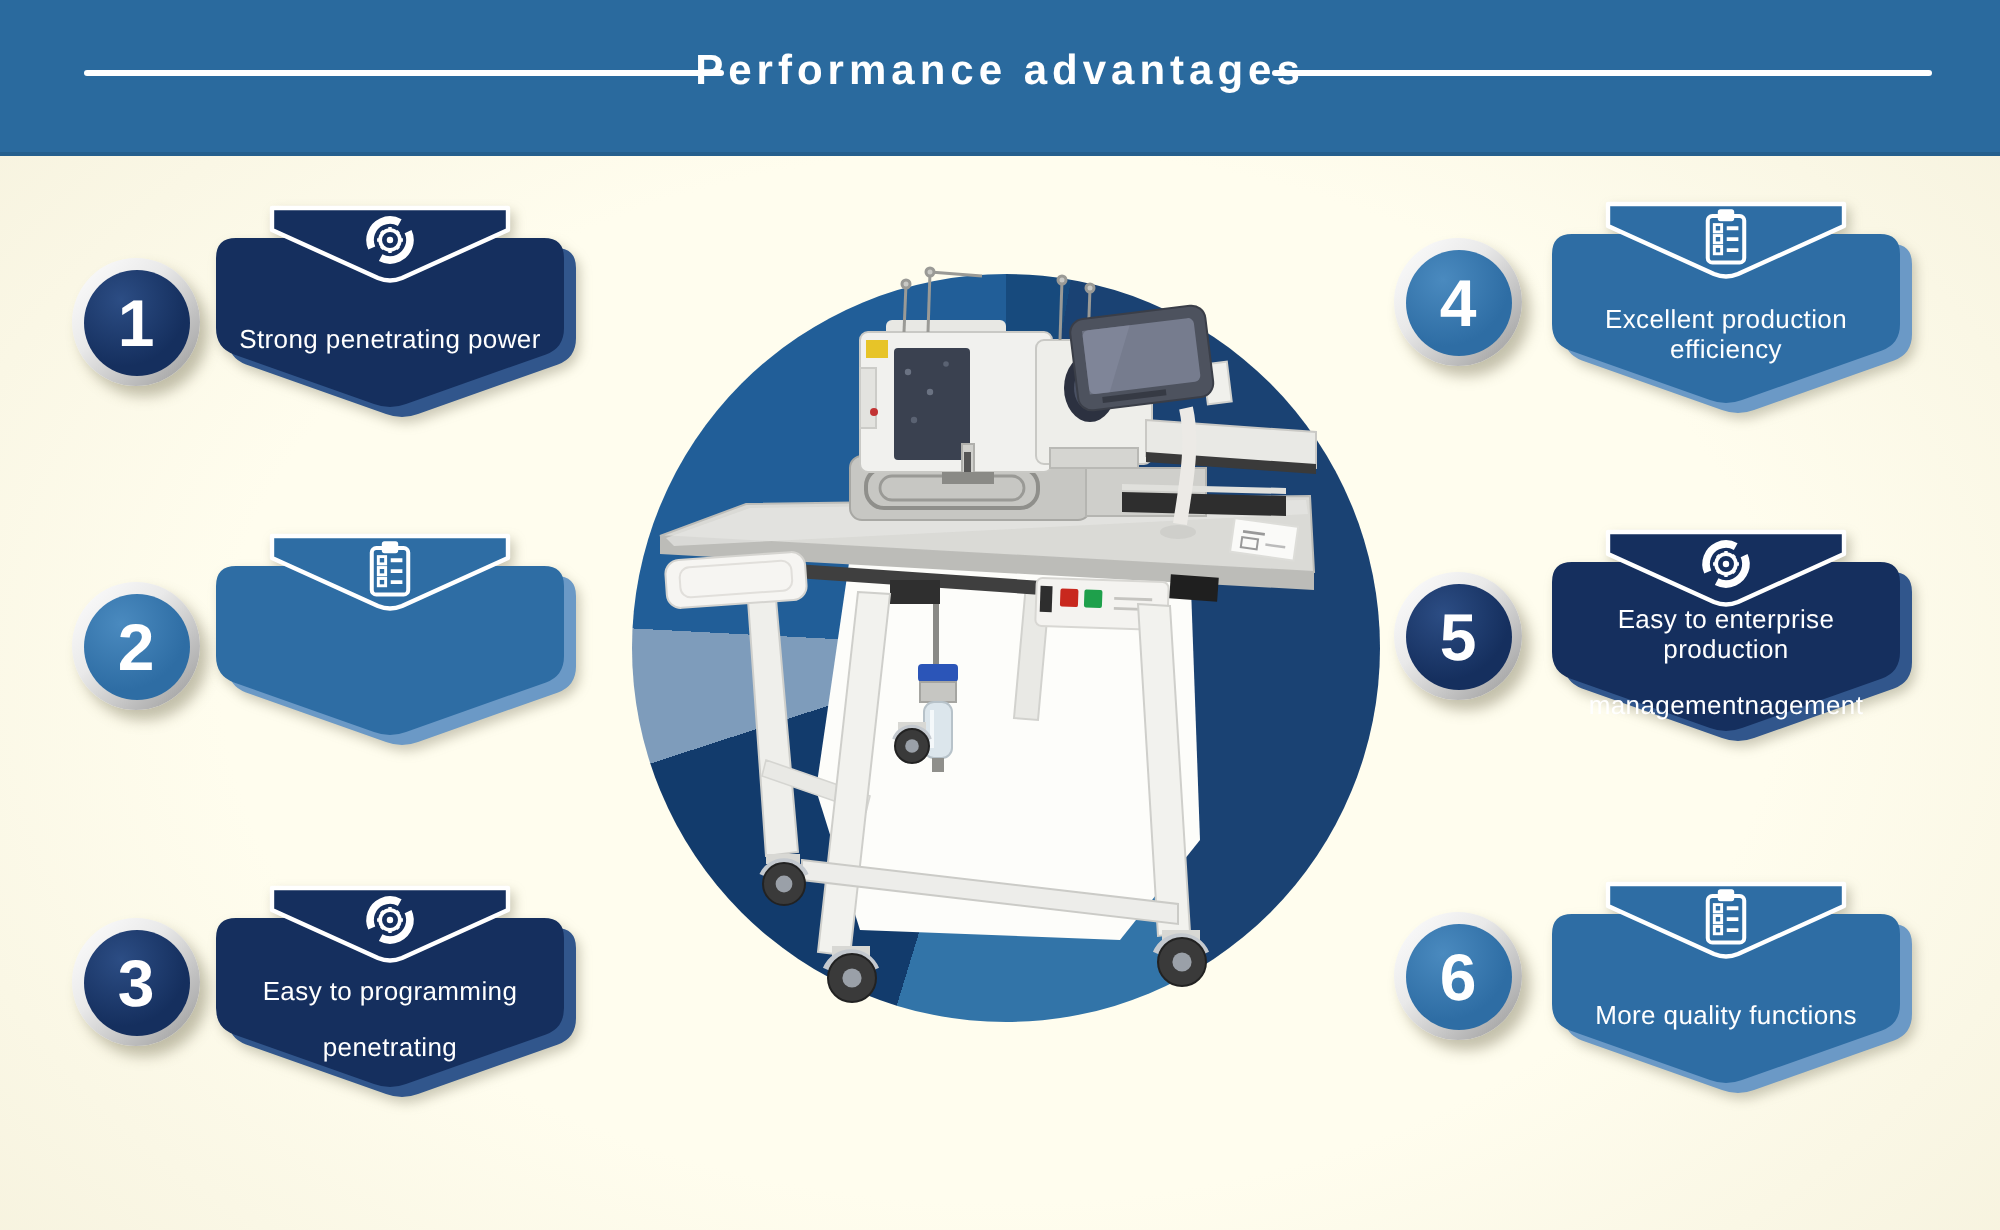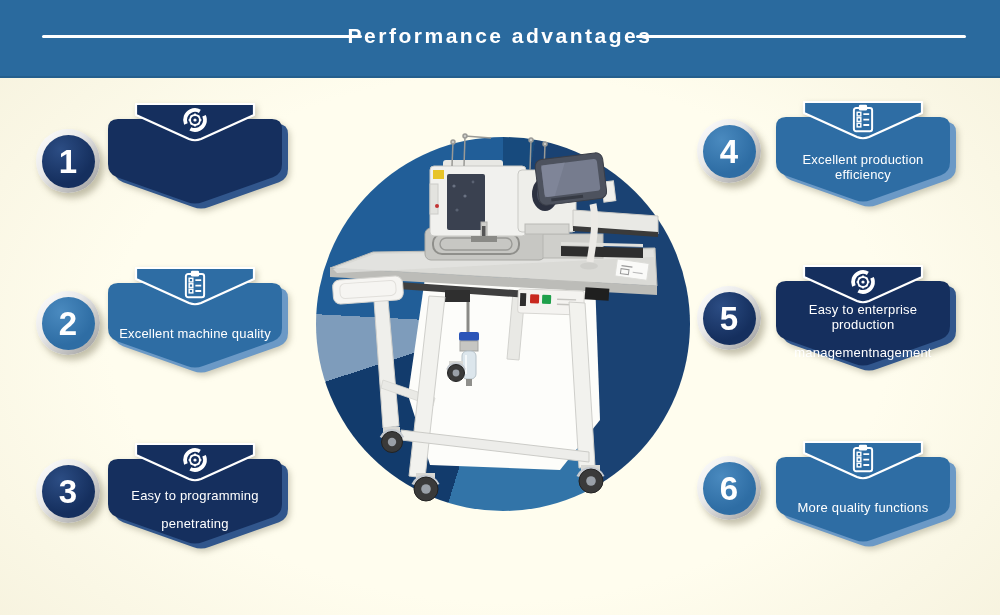--- a/index.html
+++ b/index.html
@@ -263,40 +263,40 @@
     </div>
     <div class="banner" style="left:100px;top:102px;">
       <svg class="banner-shape" viewBox="0 0 190 118">
         <use href="#banner-body" class="shape-back" transform="translate(6,5)"></use>
         <use href="#banner-body" class="shape-main"></use>
         <use href="#banner-tab" class="shape-main banner-tab"></use>
       </svg>
       <svg class="tab-icon" viewBox="0 0 40 30">
           <use href="#icon-gear"></use>
         </svg>
+      <div class="banner-lines">
+        <div class="line">Strong penetrating power</div>
+
+      </div>
     </div>
   </div>
 
   <div class="variant-blue">
     <div class="badge" style="left:36px;top:291px;">
       <div class="badge-inner">2</div>
     </div>
     <div class="banner" style="left:100px;top:266px;">
       <svg class="banner-shape" viewBox="0 0 190 118">
         <use href="#banner-body" class="shape-back" transform="translate(6,5)"></use>
         <use href="#banner-body" class="shape-main"></use>
         <use href="#banner-tab" class="shape-main banner-tab"></use>
       </svg>
       <svg class="tab-icon" viewBox="0 0 30 34" style="left:81px;width:28px;height:31px;">
           <use href="#icon-clipboard"></use>
         </svg>
-      <div class="banner-lines">
-        <div class="line">Excellent machine quality</div>
-
-      </div>
     </div>
   </div>
 
   <div class="variant-navy">
     <div class="badge" style="left:36px;top:459px;">
       <div class="badge-inner">3</div>
     </div>
     <div class="banner" style="left:100px;top:442px;">
       <svg class="banner-shape" viewBox="0 0 190 118">
         <use href="#banner-body" class="shape-back" transform="translate(6,5)"></use>

